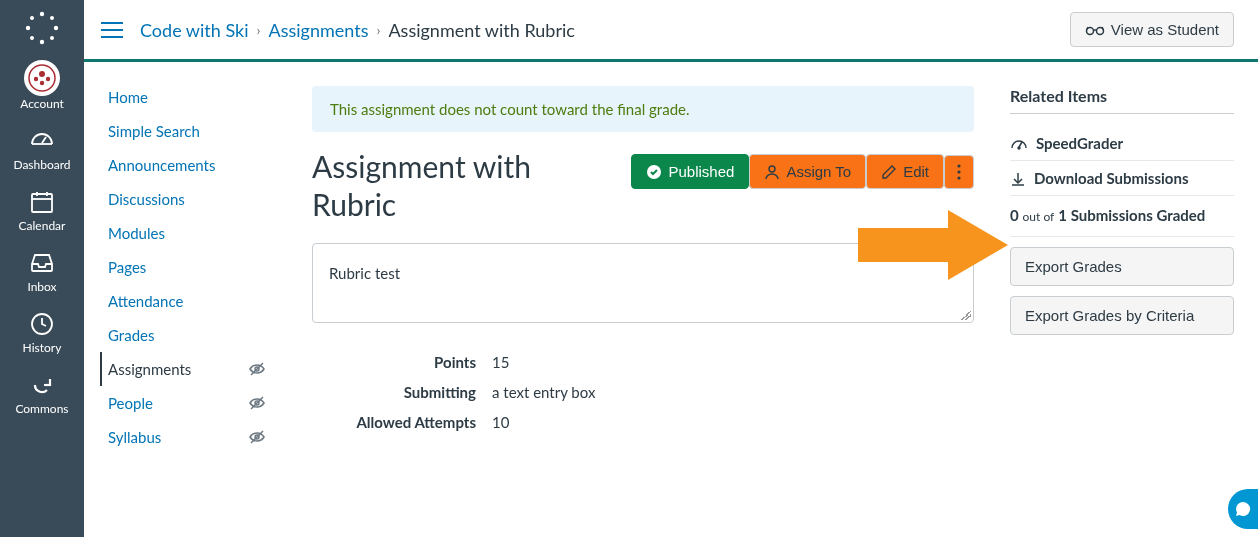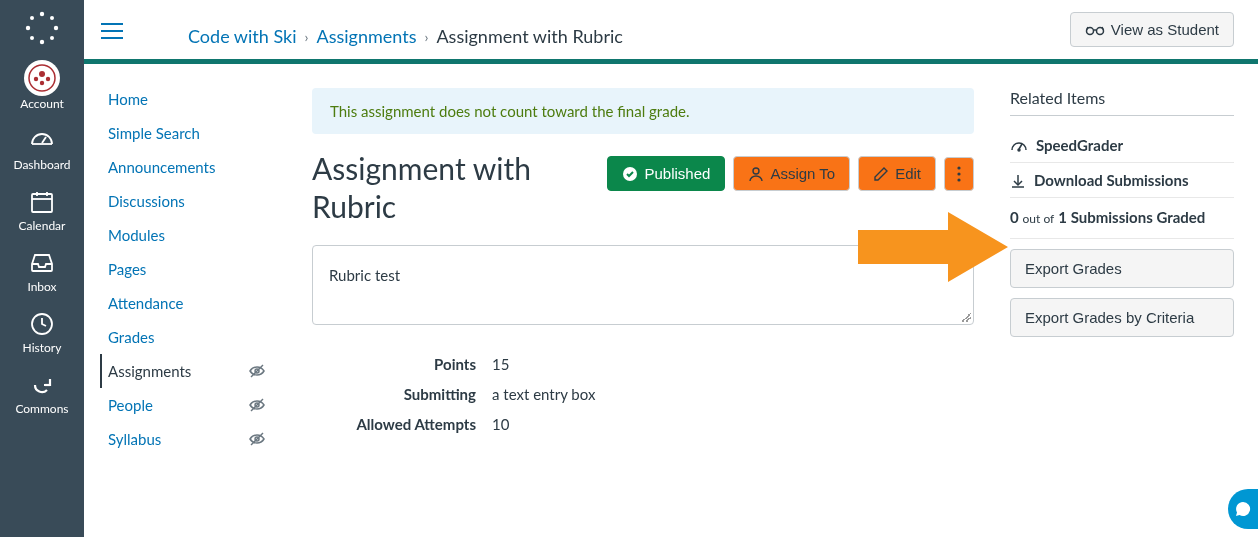--- a/index.html
+++ b/index.html
@@ -11,61 +11,61 @@
     .global-nav { width: 84px; background: #394B58; display: flex; flex-direction: column; align-items: center; flex-shrink: 0; }
     .global-nav .logo { width: 40px; height: 40px; margin: 8px 0 6px; display: flex; align-items: center; justify-content: center; }
     .global-nav-item { width: 84px; padding: 6px 0 10px; display: flex; flex-direction: column; align-items: center; cursor: pointer; color: #fff; }
     .global-nav-item.active { background: #fff; color: #0374B5; }
     .global-nav-item .icon { width: 28px; height: 28px; display: flex; align-items: center; justify-content: center; margin-bottom: 2px; }
     .global-nav-item .label { font-size: 12px; }
     .global-nav-item.account .avatar { width: 36px; height: 36px; border-radius: 50%; background: #fff; display: flex; align-items: center; justify-content: center; }
     
     
     .main { flex: 1; display: flex; flex-direction: column; overflow: hidden; }
-    .topbar { display: flex; align-items: flex-end; padding: 12px 24px 12px 12px; border-bottom: 5px solid #0f766e; gap: 48px; }
+    .topbar { display: flex; align-items: center; padding: 12px 24px 12px 12px; border-bottom: 3px solid #0f766e; }
     .hamburger { width: 32px; height: 32px; display: flex; align-items: center; justify-content: center; cursor: pointer; margin-right: 12px; }
     .breadcrumb { display: flex; align-items: center; font-size: 18px; gap: 8px; flex: 1; }
     .breadcrumb a { color: #0374B5; text-decoration: none; }
     .breadcrumb .sep { color: #6B7780; font-size: 14px; }
     .breadcrumb .current { color: #2D3B45; }
     .view-as { border: 1px solid #C7CDD1; background: #F5F5F5; padding: 8px 14px; border-radius: 4px; cursor: pointer; display: flex; align-items: center; gap: 6px; font-size: 15px; color: #2D3B45; }
     
     .content-row { display: flex; flex: 1; overflow: hidden; }
     
     
     .course-nav { width: 192px; padding: 18px 0 0 16px; flex-shrink: 0; }
     .course-nav-item { display: flex; align-items: center; justify-content: space-between; padding: 8px 10px 8px 6px; font-size: 15px; color: #0374B5; cursor: pointer; border-left: 2px solid transparent; }
     .course-nav-item.active { color: #2D3B45; border-left: 2px solid #2D3B45; font-weight: 400; }
     .course-nav-item .hidden-icon { color: #6B7780; }
     
     
     .center { flex: 1; padding: 24px 24px 0 36px; overflow: hidden; min-width: 0; }
     .notice { background: #E8F4FB; color: #4d7c0f; padding: 14px 18px; border-radius: 4px; font-size: 15px; margin-bottom: 16px; }
     .title-row { display: flex; align-items: flex-start; gap: 16px; margin-bottom: 20px; }
     .title-row h1 { font-size: 30px; font-weight: 400; line-height: 1.25; flex: 1; }
-    .title-actions { display: flex; gap: 8px; align-items: center; margin-top: 6px; }
+    .title-actions { display: flex; align-items: center; margin-top: 6px; }
     .btn { border: 1px solid #C7CDD1; background: #f97316; padding: 8px 14px; border-radius: 4px; cursor: pointer; font-size: 15px; display: inline-flex; align-items: center; gap: 6px; color: #2D3B45; }
     .btn.published { background: #0B874B; border-color: #0B874B; color: #fff; }
     .btn.icon-only { padding: 8px 12px; }
     
     .desc-box { border: 1px solid #C7CDD1; border-radius: 4px; padding: 20px 16px 28px; font-size: 15px; position: relative; margin-bottom: 24px; resize: both; min-height: 80px; }
     .desc-box::after { content: ""; position: absolute; right: 2px; bottom: 2px; width: 10px; height: 10px; background: linear-gradient(135deg, transparent 50%, #999 50%, #999 60%, transparent 60%, transparent 70%, #999 70%, #999 80%, transparent 80%); }
     
     .meta-table { margin-left: 20px; }
     .meta-row { display: flex; padding: 6px 0; font-size: 15px; }
     .meta-label { width: 160px; text-align: right; font-weight: 700; padding-right: 16px; }
     .meta-value { flex: 1; }
     
     .due-table { margin-top: 18px; width: 100%; }
     .due-table th { text-align: left; font-weight: 700; padding: 10px 8px; border-bottom: 1px solid #C7CDD1; font-size: 15px; }
     .due-table td { padding: 12px 8px 0; font-size: 15px; }
     
     
     .right-side { width: 260px; padding: 24px 24px 0 12px; flex-shrink: 0; position: relative; }
-    .right-side h2 { font-size: 16px; font-weight: 400; padding-bottom: 8px; border-bottom: 1px solid #C7CDD1; margin-bottom: 12px; }
+    .right-side h2 { font-size: 16px; font-weight: 700; padding-bottom: 8px; border-bottom: 1px solid #C7CDD1; margin-bottom: 12px; }
     .related-link { display: flex; align-items: flex-end; gap: 8px; padding: 8px 0; font-size: 15px; font-weight: 700; color: #2D3B45; cursor: pointer; border-bottom: 1px solid #E8E8E8; }
     .graded-line { font-size: 15px; padding: 10px 0 12px; border-bottom: 1px solid #E8E8E8; }
     .graded-line .big { font-weight: 700; }
     .graded-line .small { font-size: 12px; }
     .export-btn { display: block; width: 100%; border: 1px solid #C7CDD1; background: #F5F5F5; padding: 10px 14px; border-radius: 4px; cursor: pointer; font-size: 15px; text-align: left; margin-top: 10px; color: #2D3B45; }
     
     .arrow-annotation { position: absolute; left: -140px; top: 148px; pointer-events: none; }
     
     .help-fab { position: fixed; right: 0; bottom: 8px; width: 30px; height: 40px; background: #0097D3; border-radius: 20px 0 0 20px; display: flex; align-items: center; justify-content: center; color: #fff; cursor: pointer; }
     

